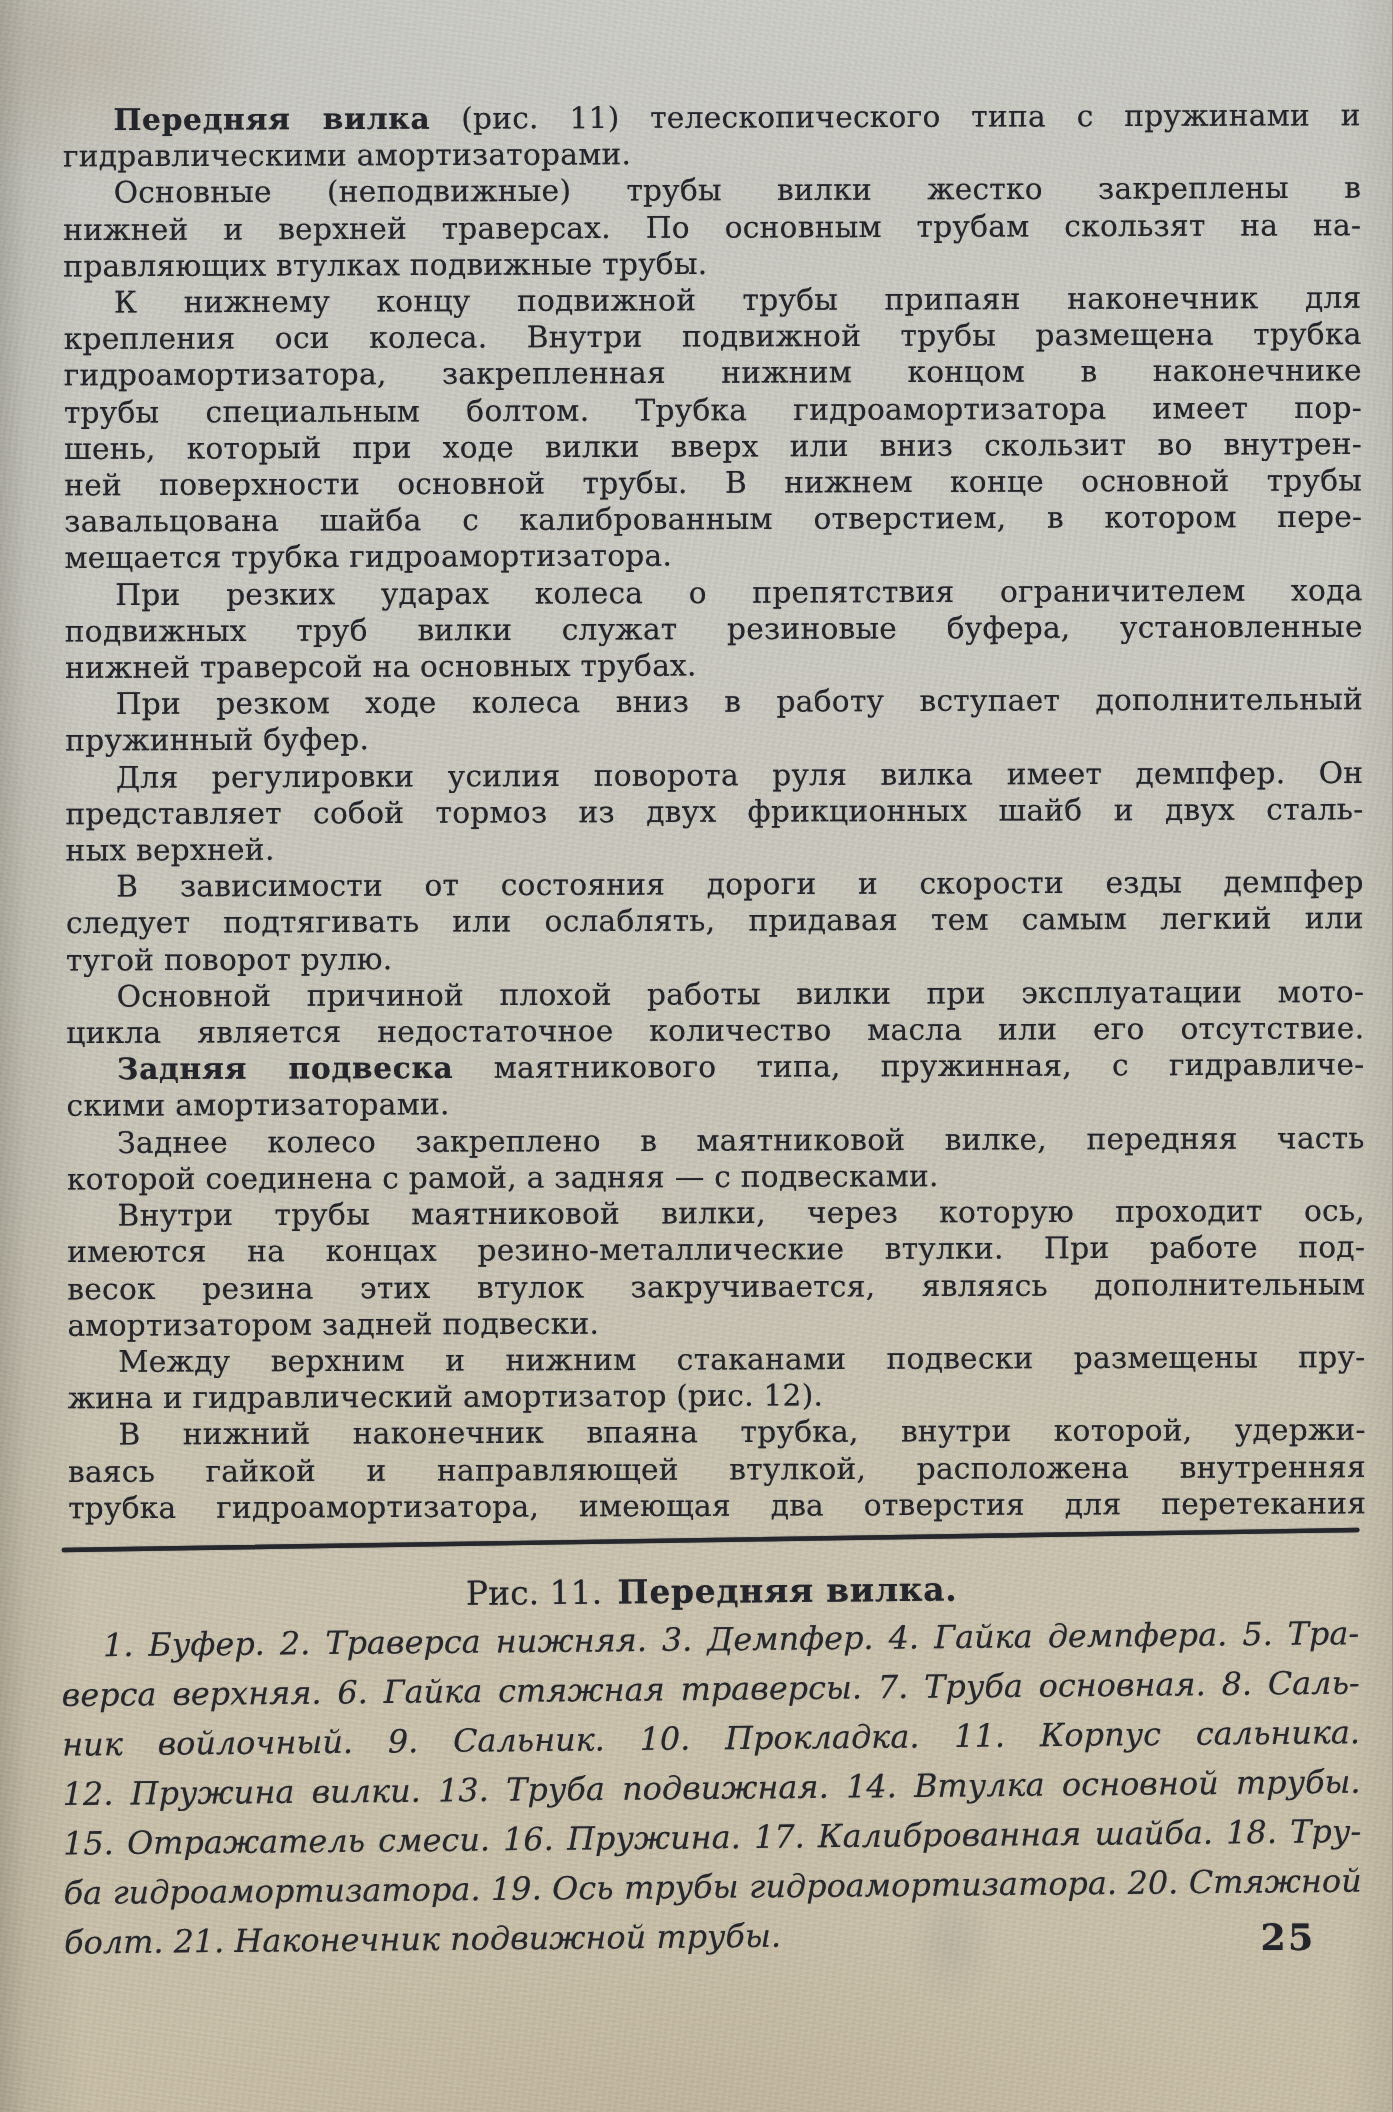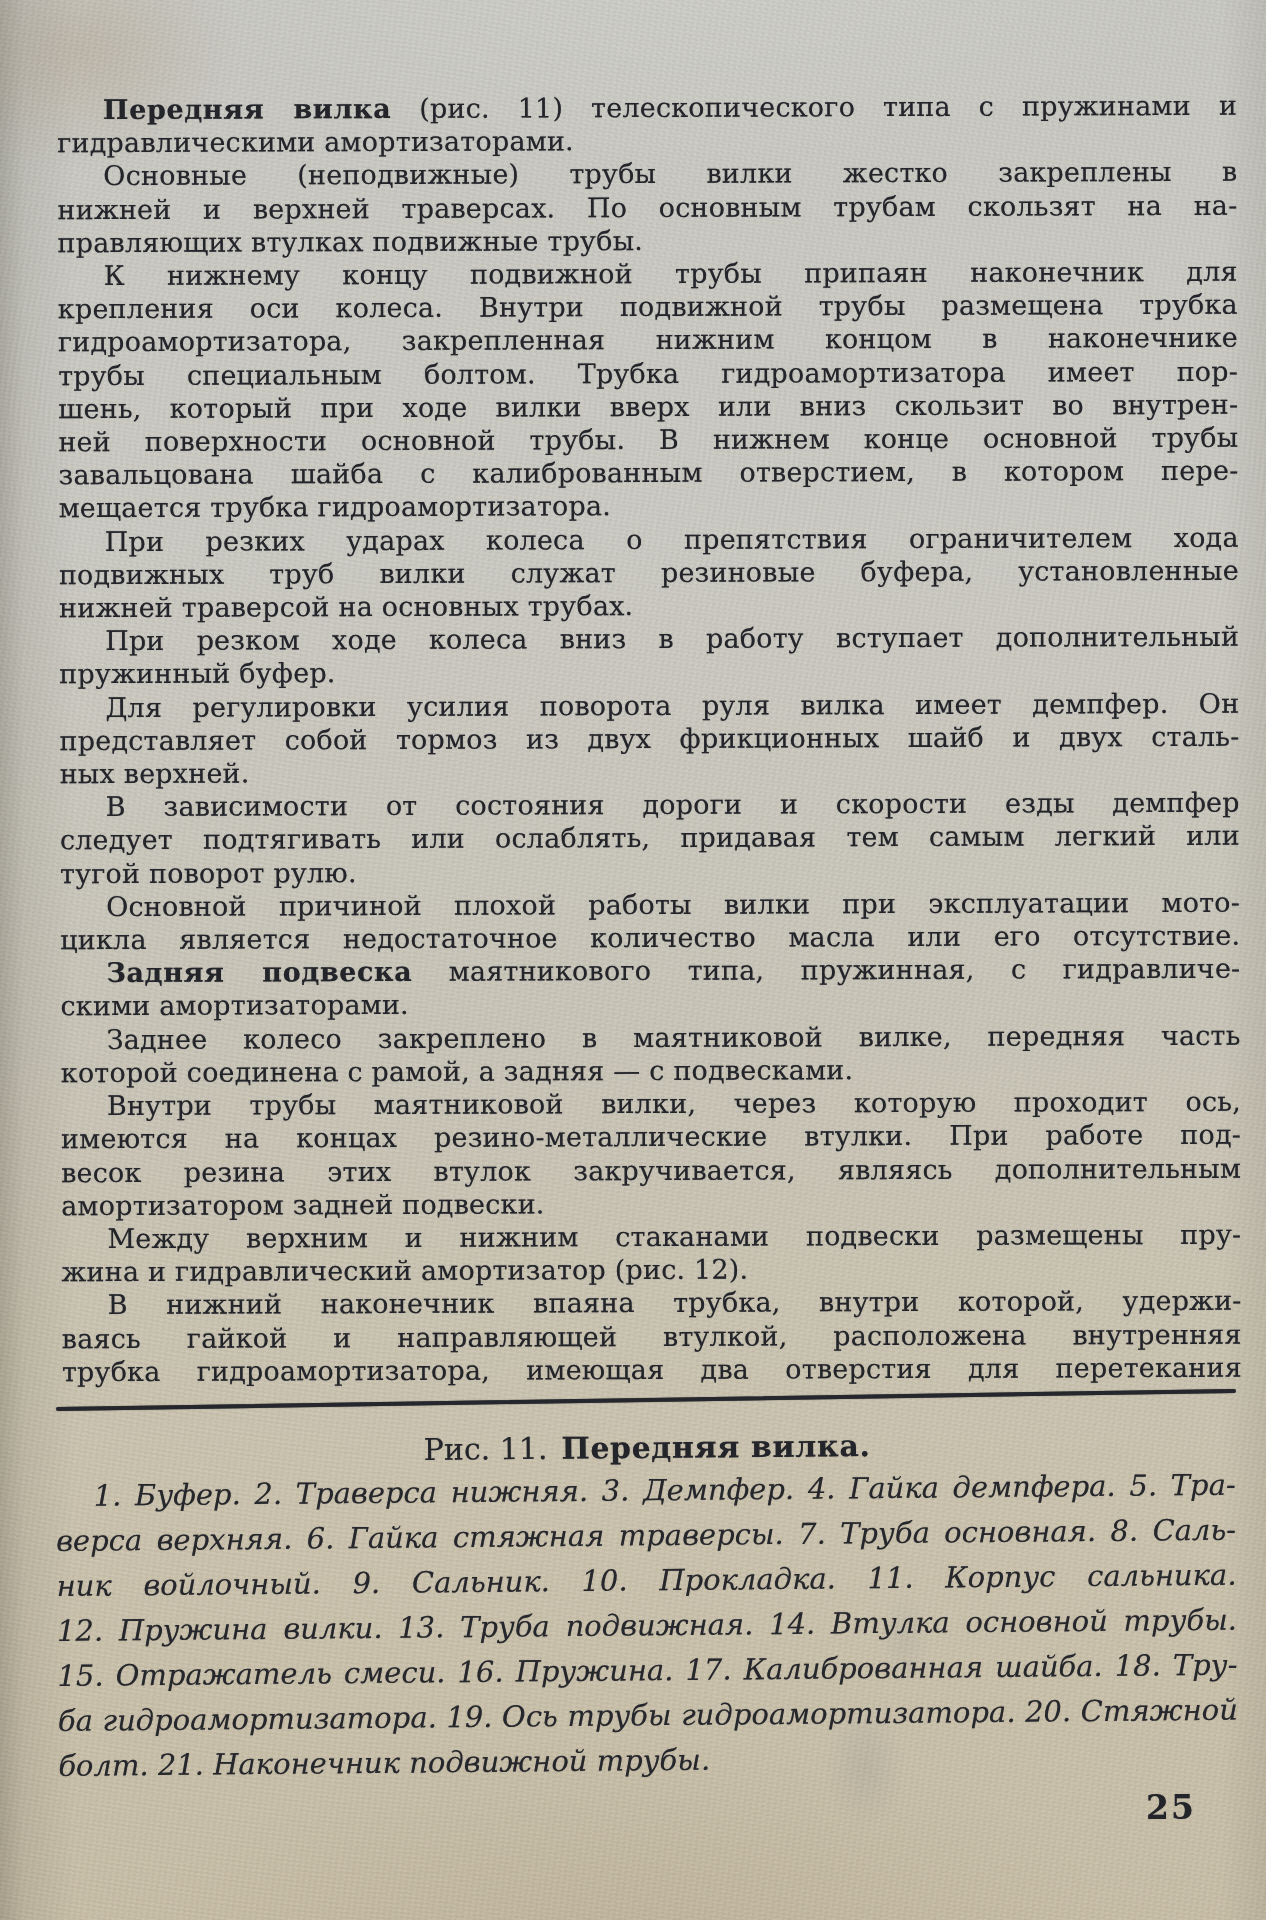--- a/index.html
+++ b/index.html
@@ -101,21 +101,20 @@
   
   .page-number {
     position: absolute;
     left: 1146px; top: 1742px;
     font-family: "DejaVu Serif", "Liberation Serif", serif;
     font-weight: 700;
     font-size: 33px;
     letter-spacing: 2px;
     color: #23252b;
     text-shadow: 0 0 0.8px rgba(32,34,40,0.55);
-    margin-top: 46px;
   }
 </style>
 </head>
 <body>
 
 <div class="page">
 
   <svg class="noise" width="1266" height="1920" xmlns="http://www.w3.org/2000/svg">
     <filter id="paperNoise">
       <feTurbulence type="fractalNoise" baseFrequency="0.17 0.13" numOctaves="3" seed="7" result="n"></feTurbulence>

